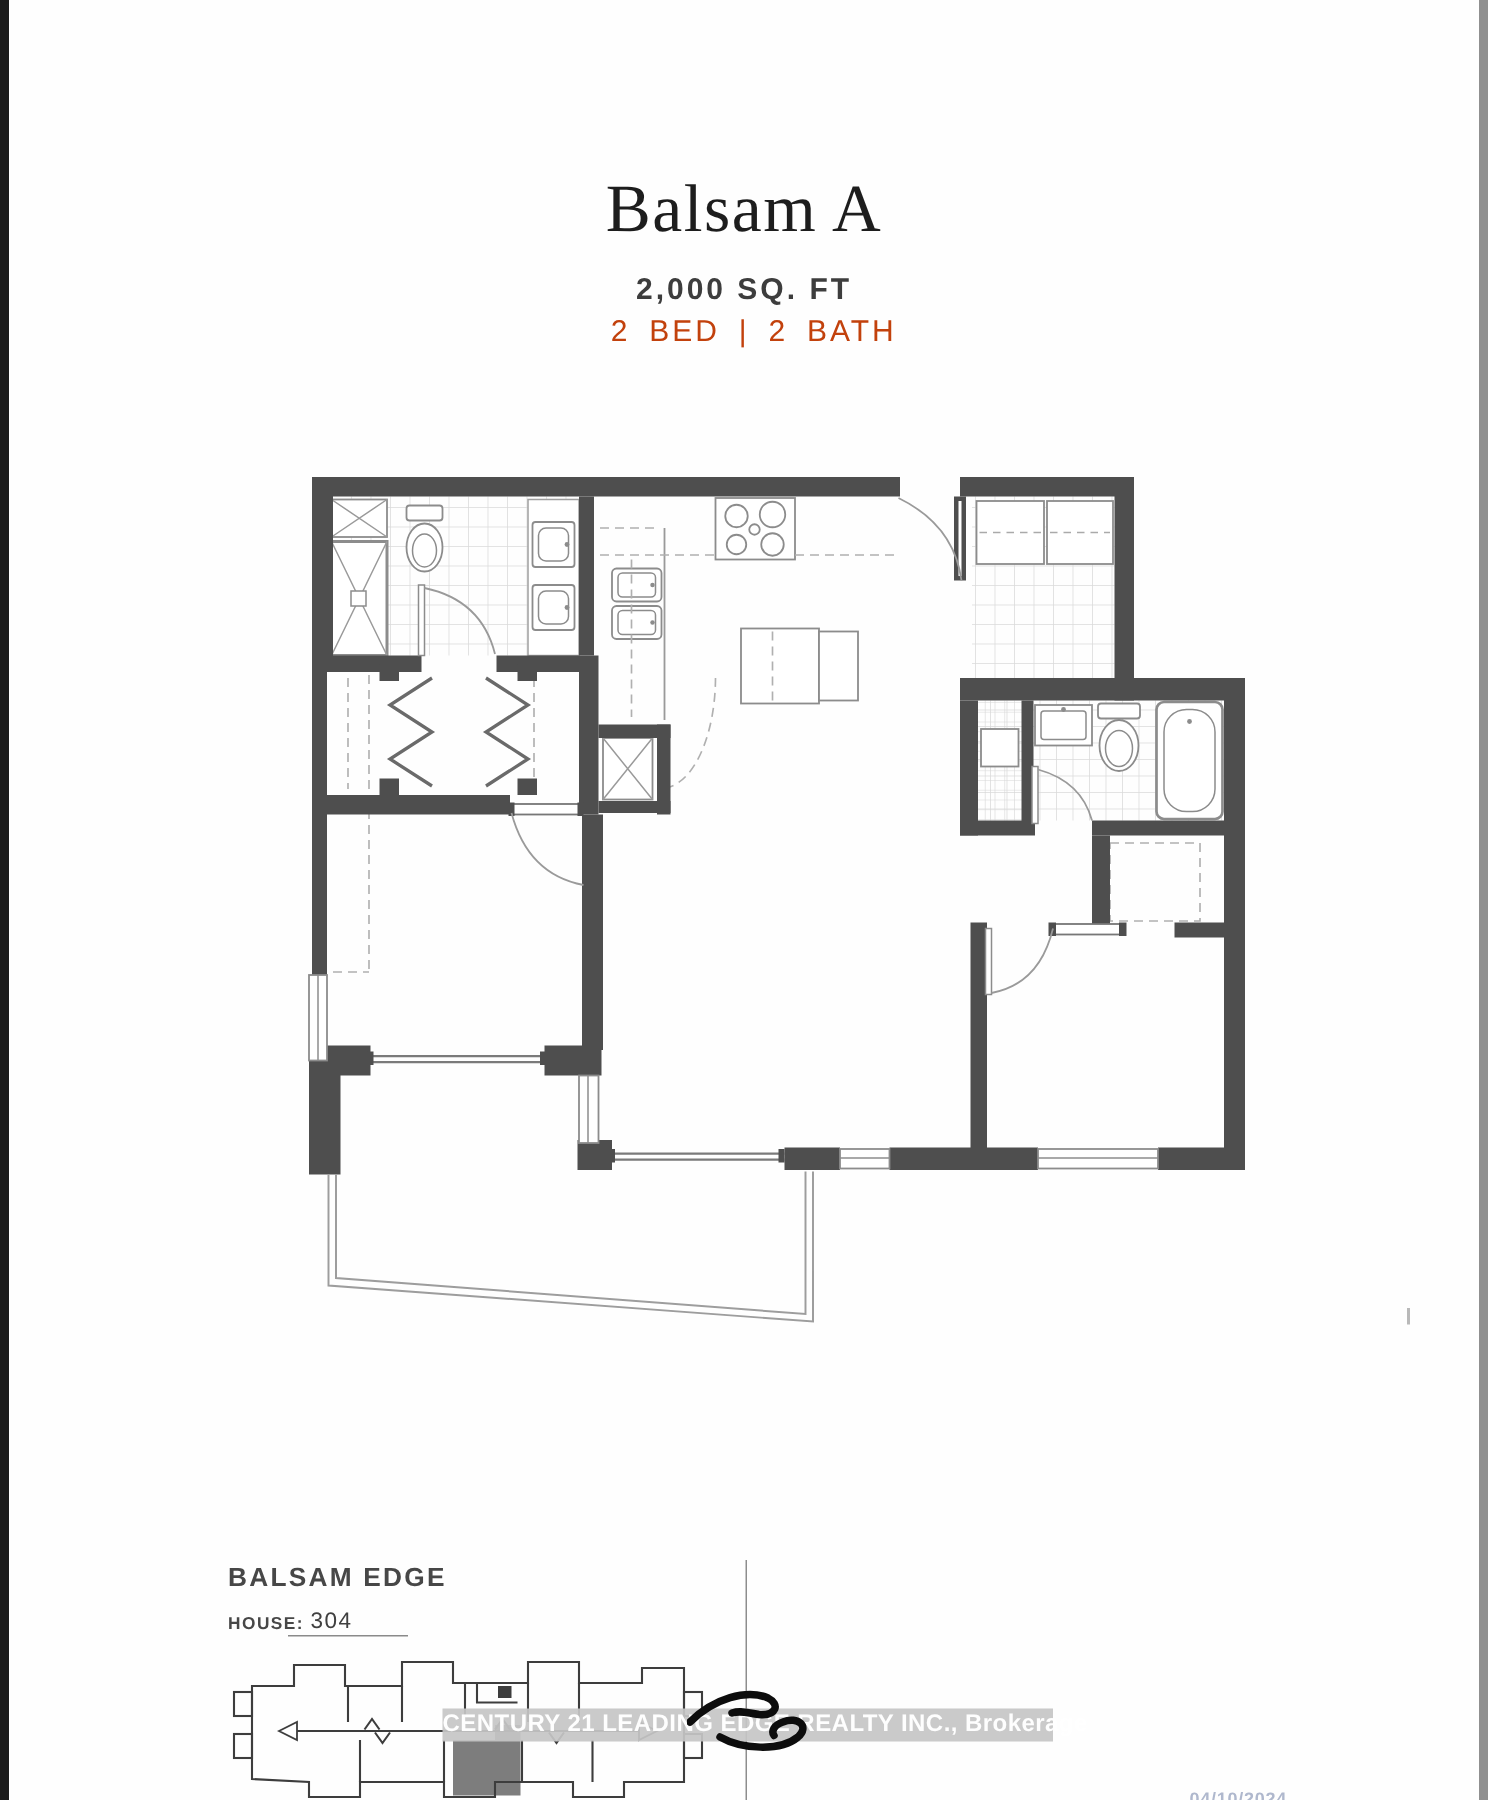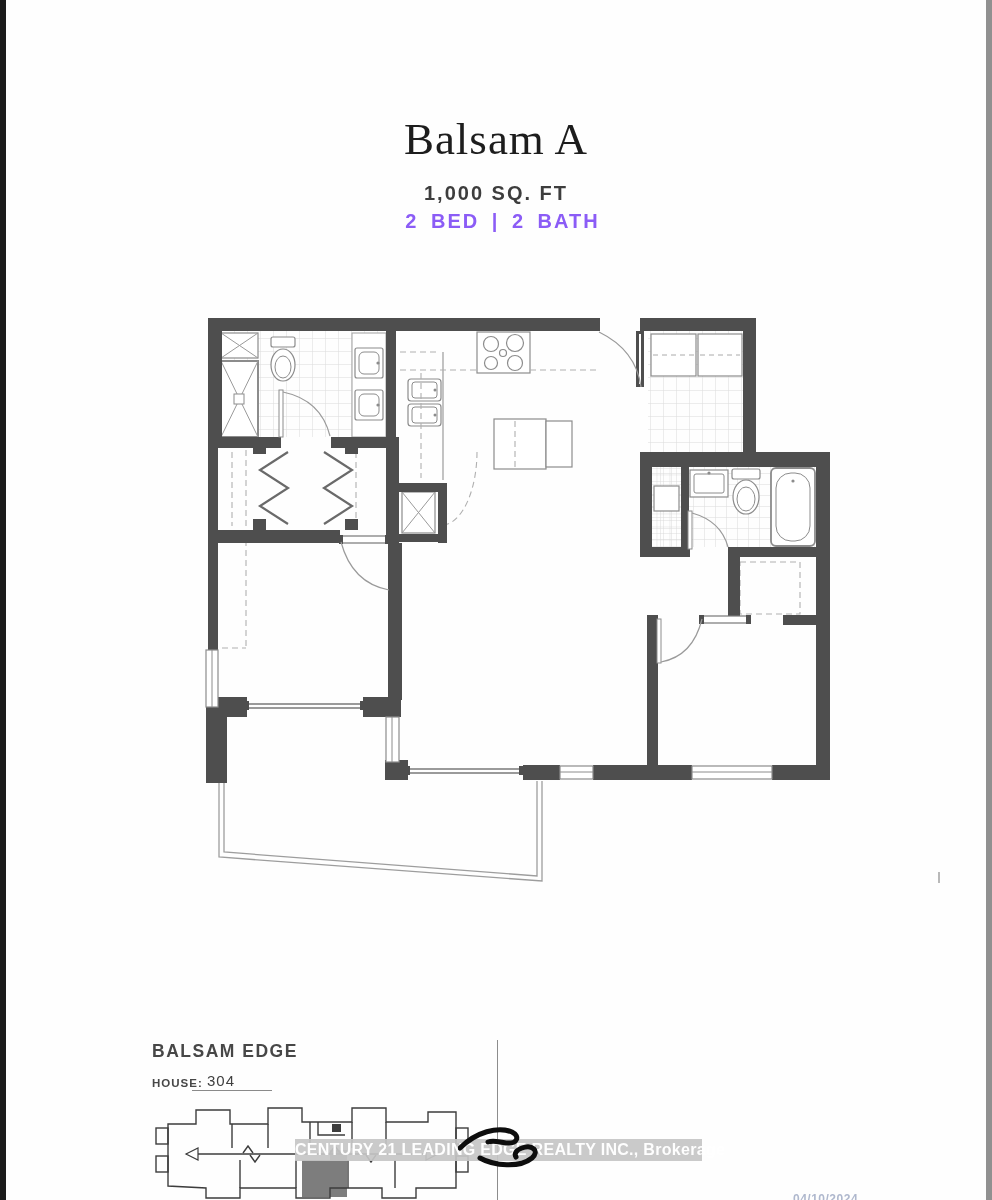--- a/index.html
+++ b/index.html
@@ -20,21 +20,21 @@
   }
   .realtor-text sup{font-size:9px;vertical-align:8px;}
 
   
   .plan-header{position:absolute;left:0;top:96px;width:100%;text-align:center;pointer-events:none;}
   .plan-title{
     margin:17px;font-family:"Liberation Serif","DejaVu Serif",serif;
     font-size:45px;font-weight:400;color:#1d1d1d;letter-spacing:1px;
   }
   .plan-area{margin-top:13px;font-size:20px;font-weight:600;color:#3d3d3d;letter-spacing:2px;}
-  .plan-bedbath{margin-top:5px;font-size:20px;font-weight:700;color:#8b5cf6;letter-spacing:2px;word-spacing:5px;padding-left:13px;}
+  .plan-bedbath{margin-top:5px;font-size:20px;font-weight:400;color:#c2410c;letter-spacing:2px;word-spacing:5px;padding-left:13px;}
 
   .floorplan-svg{position:absolute;left:195px;top:305px;}
 
   
   .building-name{position:absolute;left:152px;top:1041px;font-size:17.5px;font-weight:700;color:#474747;letter-spacing:1.5px;}
   .suite-row{position:absolute;left:152px;top:1072px;width:160px;height:22px;}
   .suite-label{font-size:11.5px;font-weight:700;color:#474747;letter-spacing:1px;position:absolute;left:0;top:5px;}
   .suite-number{position:absolute;left:55px;top:0;font-size:15px;color:#404040;letter-spacing:1px;}
   .suite-underline{position:absolute;left:40px;top:18px;width:80px;border-bottom:1.6px solid #8a8a8a;}
   .keyplan-svg{position:absolute;left:150px;top:1100px;}
@@ -54,21 +54,21 @@
 </head>
 <body>
 
 <div class="page">
   <div class="edge-left"></div>
   <div class="edge-right"></div>
 
 
   <div class="plan-header">
     <h1 class="plan-title">Balsam A</h1>
-    <div class="plan-area">1,000 SQ. FT</div>
+    <div class="plan-area">2,000 SQ. FT</div>
     <div class="plan-bedbath">2 BED | 2 BATH</div>
   </div>
 
   <svg class="floorplan-svg" width="655" height="600" viewBox="195 305 655 600">
     <defs>
       <pattern id="tA" width="13" height="13" patternUnits="userSpaceOnUse">
         <path d="M13 0 H0 V13" fill="none" stroke="#dadada" stroke-width="1"></path>
       </pattern>
       <pattern id="tB" width="11" height="11" patternUnits="userSpaceOnUse">
         <path d="M11 0 H0 V11" fill="none" stroke="#dadada" stroke-width="1"></path>

